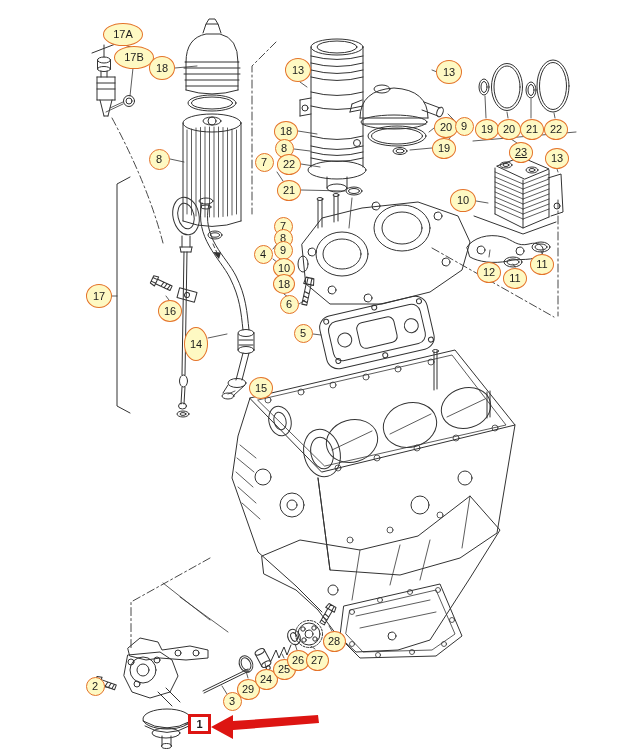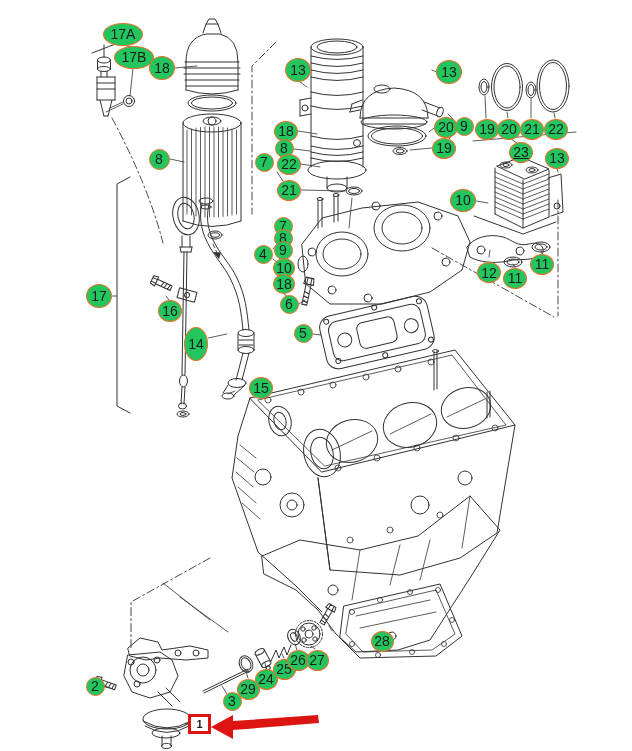--- a/index.html
+++ b/index.html
@@ -9,22 +9,22 @@
   }
   #art{position:absolute;left:0;top:0;z-index:1;}
   .ln{fill:none;stroke:var(--line,#333);stroke-width:1;stroke-linecap:round;stroke-linejoin:round;}
   .thin{stroke-width:.8;}
   .dashdot{stroke-dasharray:8 3 2 3;stroke-width:.9;}
   .dashed{stroke-dasharray:4 3;stroke-width:.9;}
   .fillmark{fill:var(--line,#333);stroke:none;}
   #callout-layer{position:absolute;left:0;top:0;width:632px;height:751px;z-index:2;}
   .callout{
     position:absolute;display:flex;align-items:center;justify-content:center;
-    border:1.7px solid var(--accent,#e4732a);border-radius:50%;background:#22c55e;
-    color:#1c1c1c;font-size:14px;line-height:1;box-sizing:border-box;cursor:pointer;
+    border:1.7px solid var(--accent,#e4732a);border-radius:50%;background:#fef9c3;
+    color:#1c1c1c;font-size:11px;line-height:1;box-sizing:border-box;cursor:pointer;
   }
   #highlight-box{
     position:absolute;z-index:3;display:flex;align-items:center;justify-content:center;
     border:3px solid var(--red,#e31e18);background:#fff;color:#1c1c1c;
     font-size:11px;font-weight:bold;box-sizing:border-box;cursor:pointer;
   }
 </style>
 </head>
 <body>
 
@@ -394,16 +394,16 @@
     <div class="callout" style="left: 273px; top: 274px; width: 22px; height: 20px;">18</div>
     <div class="callout" style="left: 279.5px; top: 294.5px; width: 19px; height: 19px;">6</div>
     <div class="callout" style="left: 293.5px; top: 323.5px; width: 19px; height: 19px;">5</div>
     <div class="callout" style="left: 85.5px; top: 676.5px; width: 19px; height: 19px;">2</div>
     <div class="callout" style="left: 222.5px; top: 691.5px; width: 19px; height: 19px;">3</div>
     <div class="callout" style="left: 236.5px; top: 678.5px; width: 23px; height: 21px;">29</div>
     <div class="callout" style="left: 254.5px; top: 668.5px; width: 23px; height: 21px;">24</div>
     <div class="callout" style="left: 272.5px; top: 658.5px; width: 23px; height: 21px;">25</div>
     <div class="callout" style="left: 286.5px; top: 649.5px; width: 23px; height: 21px;">26</div>
     <div class="callout" style="left: 305.5px; top: 649.5px; width: 23px; height: 21px;">27</div>
-    <div class="callout" style="left: 322.5px; top: 630.5px; width: 23px; height: 21px; margin-left: 48px;">28</div>
+    <div class="callout" style="left: 322.5px; top: 630.5px; width: 23px; height: 21px;">28</div>
   </div>
 
 <div id="highlight-box" style="left: 188px; top: 714px; width: 23px; height: 20px;">1</div>
 
 </body></html>

